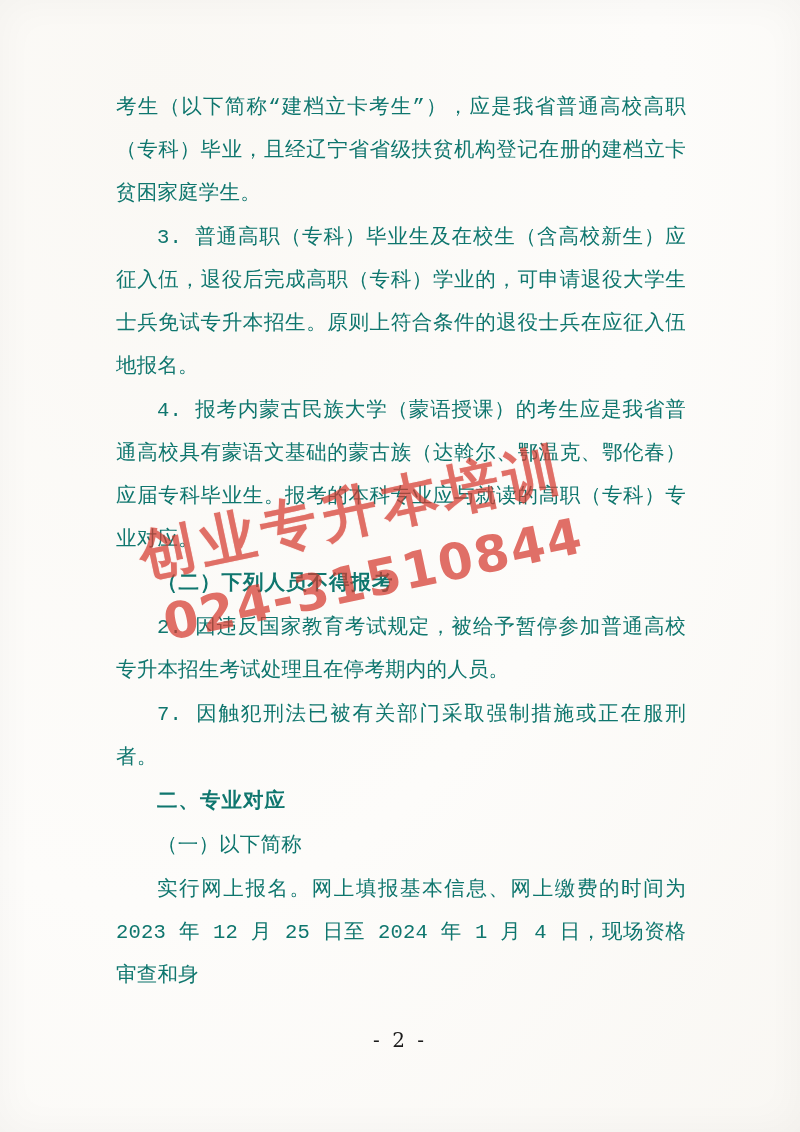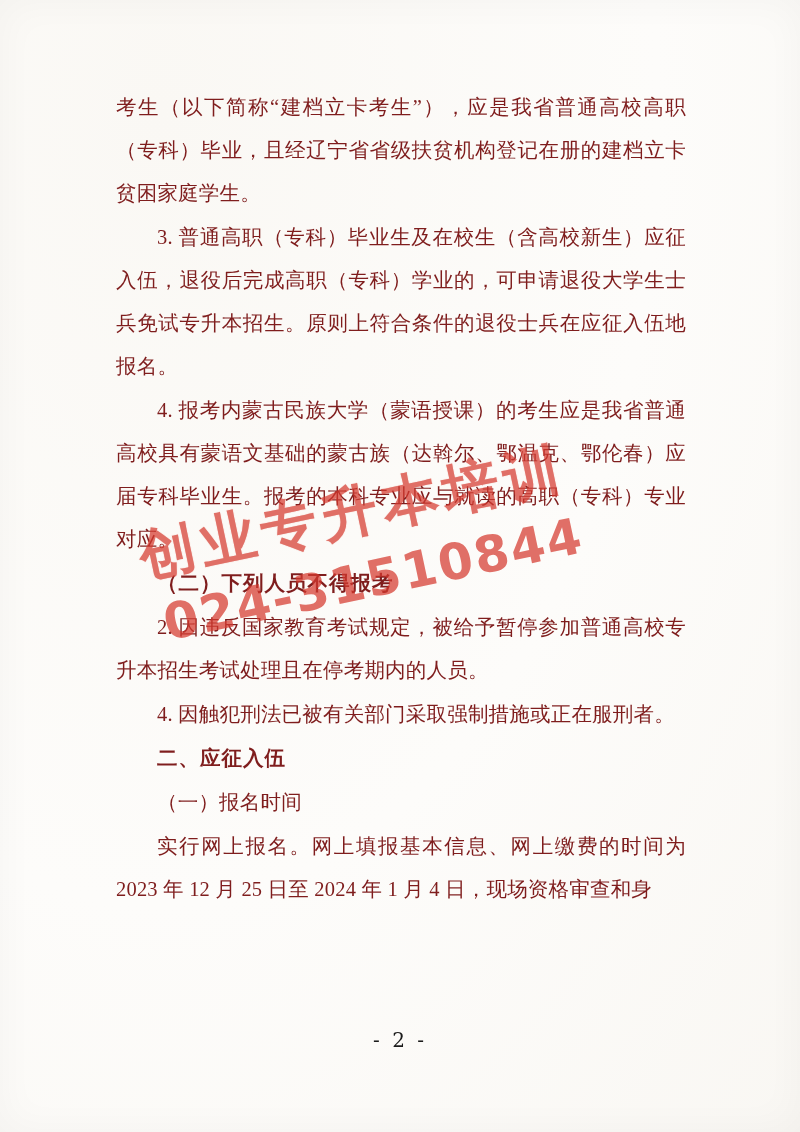--- a/index.html
+++ b/index.html
@@ -26,25 +26,25 @@
   .content {
     position: absolute;
     left: 116px;
     top: 86px;
     width: 570px;
   }
   p.para {
     margin: 0 0 1px 0;
     font-size: 20.5px;
     line-height: 43px;
-    color: #7f1d1d;
+    color: #0f766e;
     text-align: justify;
     text-justify: inter-ideograph;
     letter-spacing: 0.2px;
-    font-family: Liberation Serif, serif;
+    font-family: Liberation Mono, monospace;
   }
   p.indent {
     text-indent: 2em;
   }
   p.heading {
     font-weight: bold;
     text-indent: 2em;
     letter-spacing: 1px;
   }
   .footer {
@@ -101,23 +101,23 @@
 
 <div class="page">
   <div class="paper-tint"></div>
 
   <div class="content">
     <p class="para">考生（以下简称“建档立卡考生”），应是我省普通高校高职（专科）毕业，且经辽宁省省级扶贫机构登记在册的建档立卡贫困家庭学生。</p>
     <p class="para indent">3. 普通高职（专科）毕业生及在校生（含高校新生）应征入伍，退役后完成高职（专科）学业的，可申请退役大学生士兵免试专升本招生。原则上符合条件的退役士兵在应征入伍地报名。</p>
     <p class="para indent">4. 报考内蒙古民族大学（蒙语授课）的考生应是我省普通高校具有蒙语文基础的蒙古族（达斡尔、鄂温克、鄂伦春）应届专科毕业生。报考的本科专业应与就读的高职（专科）专业对应。</p>
     <p class="para heading">（二）下列人员不得报考</p>
     <p class="para indent">2. 因违反国家教育考试规定，被给予暂停参加普通高校专升本招生考试处理且在停考期内的人员。</p>
-    <p class="para indent">4. 因触犯刑法已被有关部门采取强制措施或正在服刑者。</p>
-    <p class="para heading">二、应征入伍</p>
-    <p class="para indent">（一）报名时间</p>
+    <p class="para indent">7. 因触犯刑法已被有关部门采取强制措施或正在服刑者。</p>
+    <p class="para heading">二、专业对应</p>
+    <p class="para indent">（一）以下简称</p>
     <p class="para indent">实行网上报名。网上填报基本信息、网上缴费的时间为 2023 年 12 月 25 日至 2024 年 1 月 4 日，现场资格审查和身</p>
   </div>
 
   <div class="watermark">
     <div class="wm-line1">创业专升本培训</div>
     <div class="wm-line2">024-31510844</div>
   </div>
 
   <div class="footer">- 2 -</div>
 

